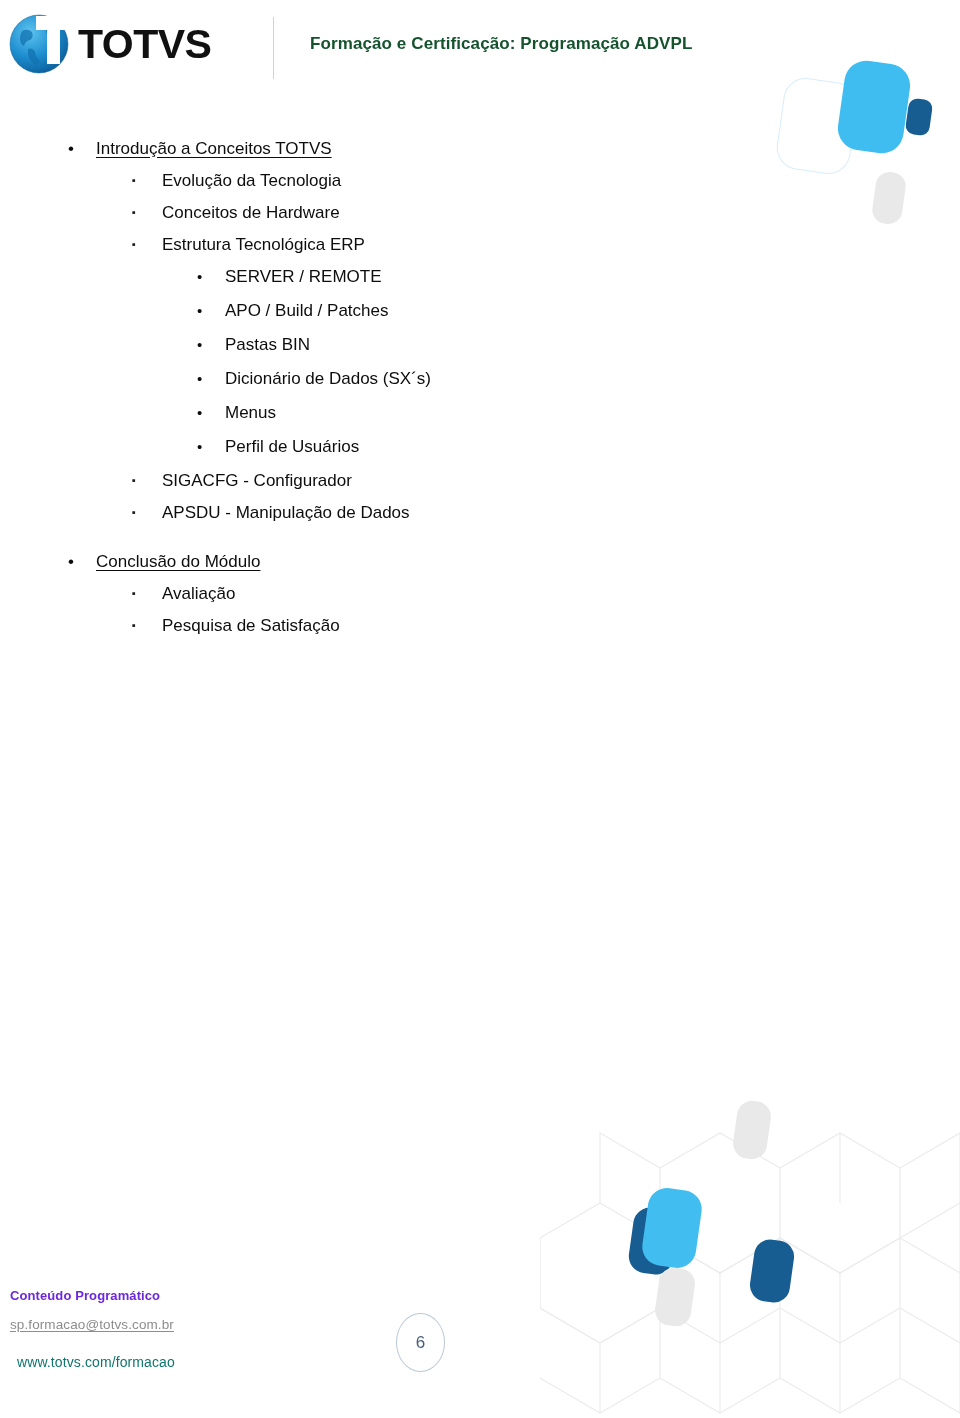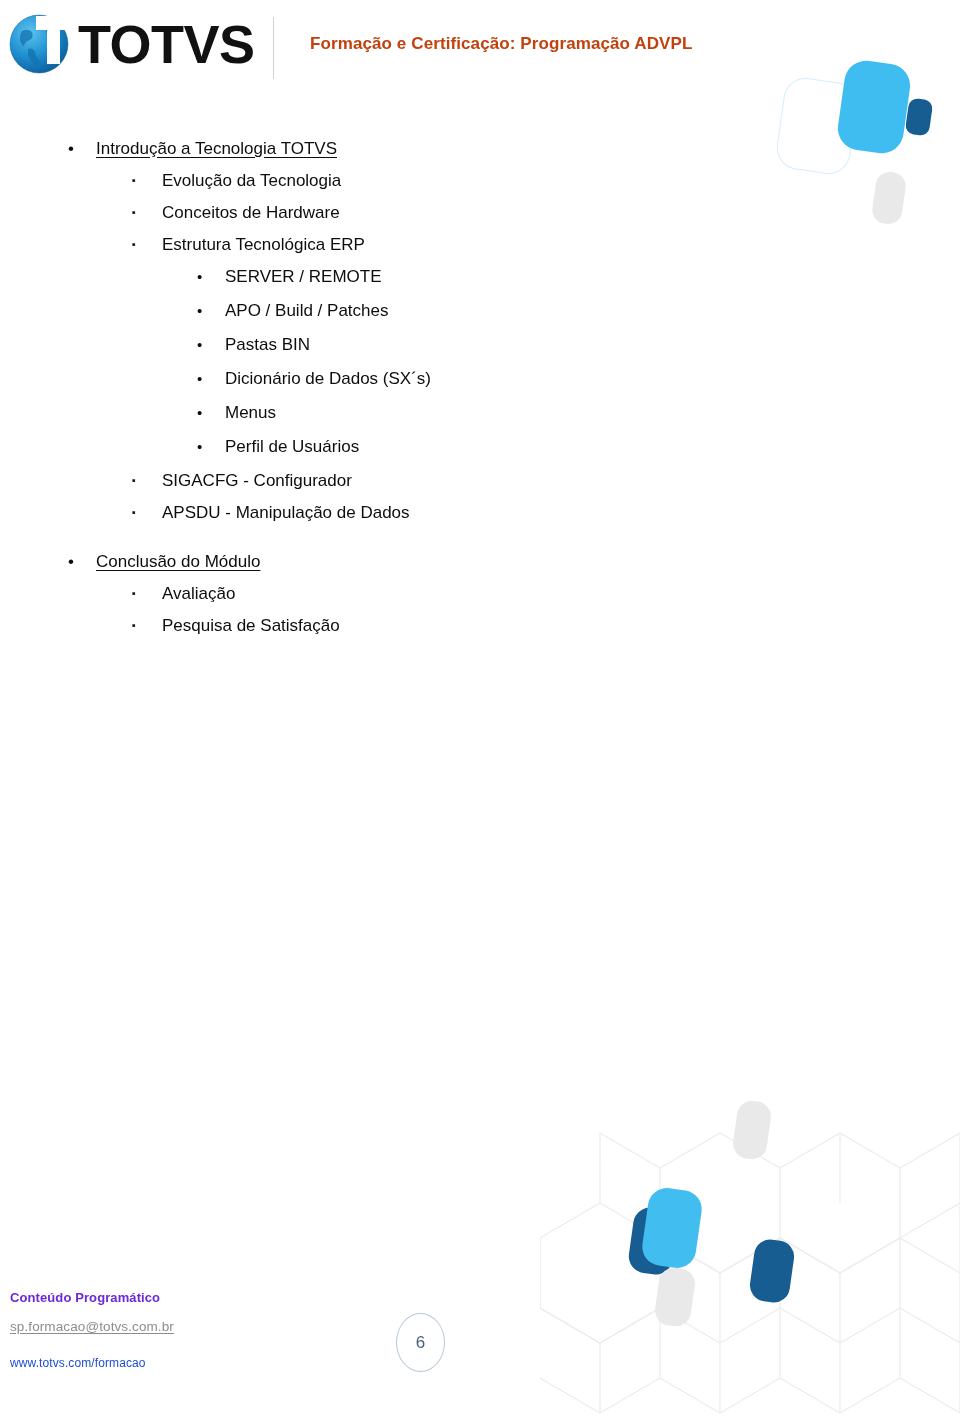--- a/index.html
+++ b/index.html
@@ -54,41 +54,41 @@
   }
   .globe {
     width: 66px;
     height: 66px;
     flex: 0 0 66px;
     position: relative;
   }
   .wordmark {
     font-family: "Liberation Sans", sans-serif;
     font-weight: bold;
-    font-size: 54px;
+    font-size: 41px;
     letter-spacing: -0.5px;
     color: #111111;
     margin-left: 4px;
     line-height: 1;
   }
   .header-divider {
     position: absolute;
     left: 273px;
     top: 17px;
     width: 1px;
     height: 62px;
     background: #d2d2d2;
   }
   .header-title {
     position: absolute;
     left: 310px;
     top: 34px;
     font-size: 17px;
     font-weight: bold;
-    color: #c2410c;
+    color: #14532d;
     letter-spacing: 0.1px;
     white-space: nowrap;
   }
 
   
   .content {
     position: absolute;
     left: 0;
     top: 140px;
     width: 960px;
@@ -162,23 +162,24 @@
   }
   .footer-email {
     font-size: 13.5px;
     color: #8d8d8d;
     text-decoration: underline;
     text-underline-offset: 2px;
     margin-bottom: 22px;
     letter-spacing: 0.1px;
   }
   .footer-url {
-    font-size: 12px;
-    color: #1d4ed8;
+    font-size: 14px;
+    color: #0f766e;
     letter-spacing: 0.1px;
+    margin-left: 7px;
   }
 
   .page-number {
     position: absolute;
     left: 396px;
     bottom: 46px;
     width: 47px;
     height: 57px;
     border: 1.4px solid #b9c8d8;
     border-radius: 50%;
@@ -264,21 +265,21 @@
     <div class="wordmark">TOTVS</div>
   </div>
 
   <div class="header-divider"></div>
   <div class="header-title">Formação e Certificação: Programação ADVPL</div>
 </div>
 
 <div class="content" id="outline-list">
     <div class="row lvl1">
       <span class="bullet">•</span>
-      <span class="txt">Introdução a Tecnologia TOTVS</span>
+      <span class="txt">Introdução a Conceitos TOTVS</span>
     </div>
     <div class="row lvl2">
       <span class="bullet">▪</span>
       <span class="txt" style="text-decoration: none;">Evolução da Tecnologia</span>
     </div>
     <div class="row lvl2">
       <span class="bullet">▪</span>
       <span class="txt" style="text-decoration: none;">Conceitos de Hardware</span>
     </div>
     <div class="row lvl2">

